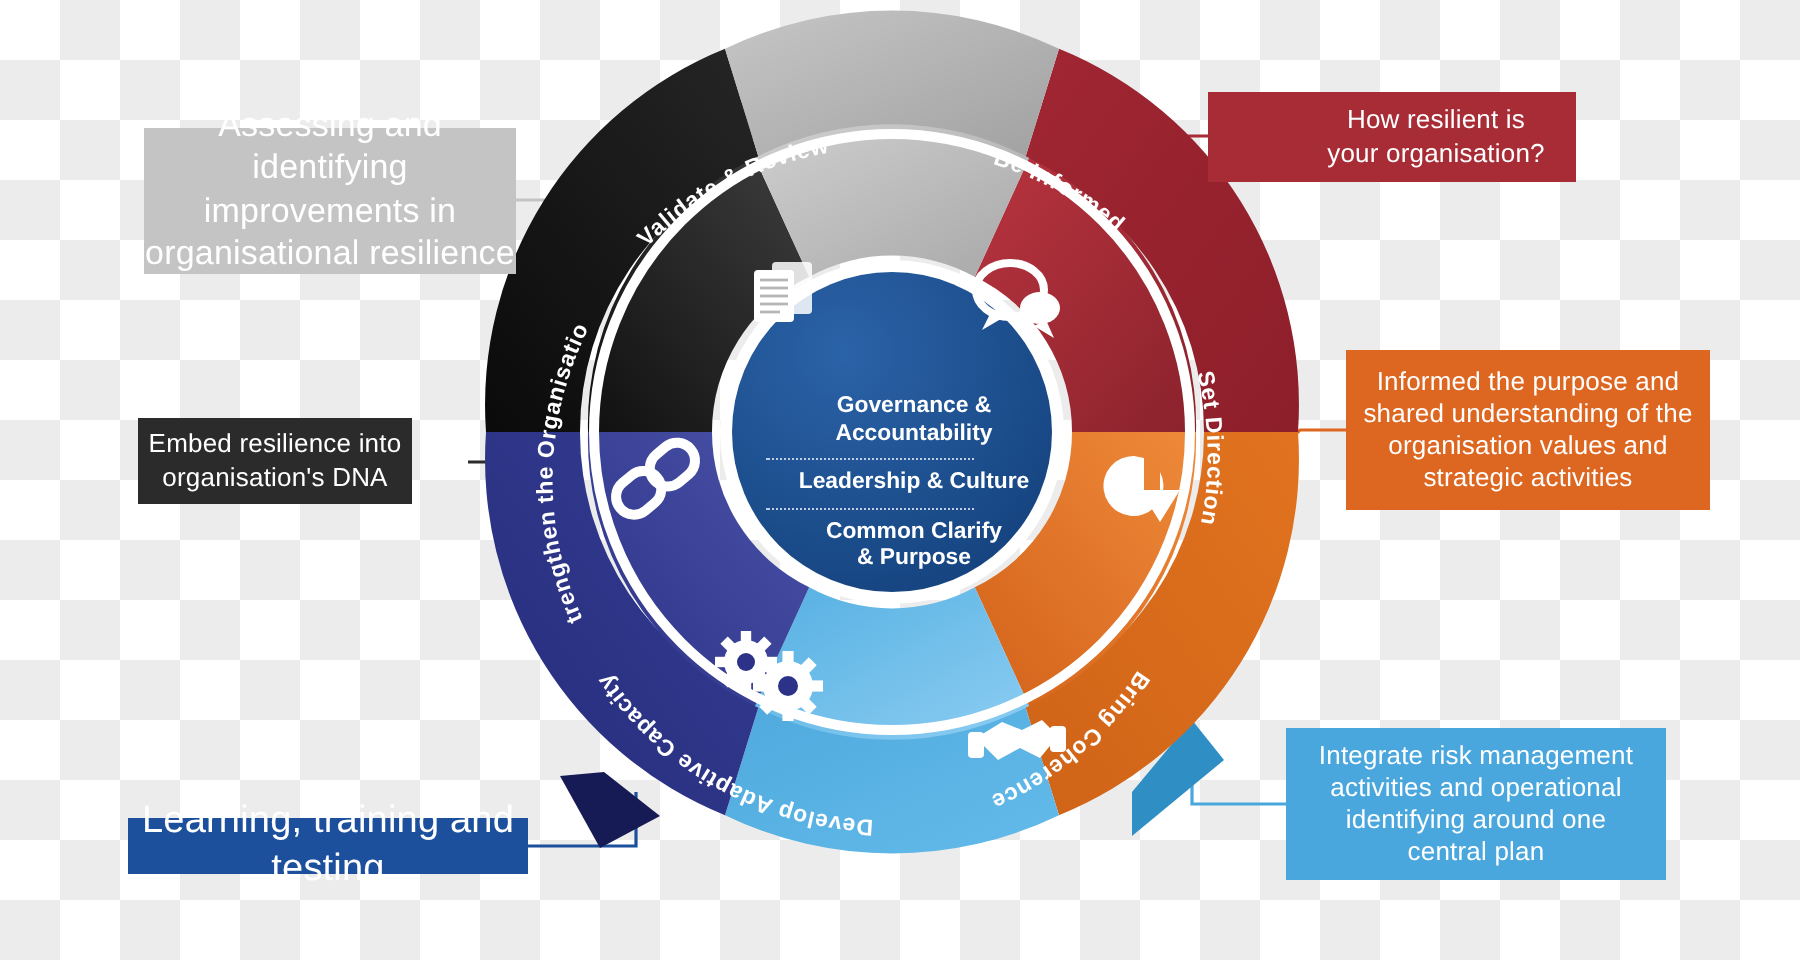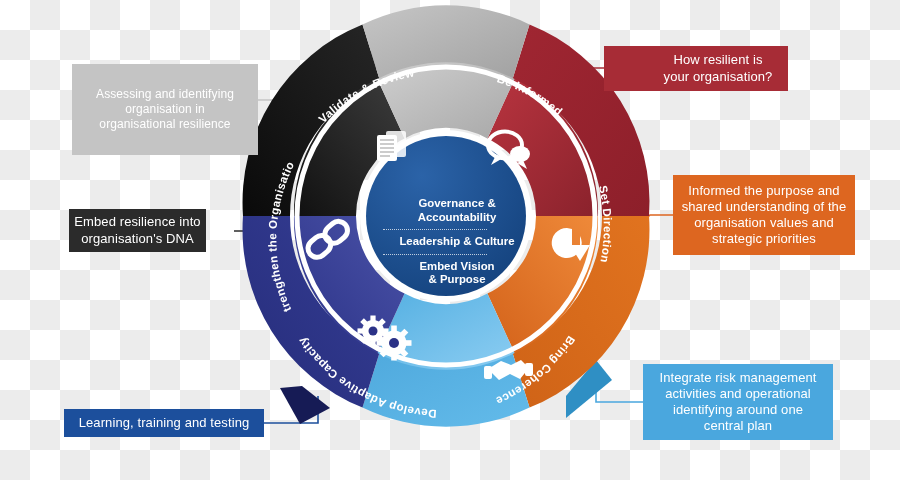--- a/index.html
+++ b/index.html
@@ -14,25 +14,25 @@
     background-position:0 0,30px 30px;
   }
   #stage{position:absolute;inset:0;}
   svg.layer{position:absolute;left:0;top:0;width:900px;height:480px;overflow:visible;}
 
   .callout{position:absolute;box-sizing:border-box;display:flex;align-items:center;
     justify-content:center;text-align:center;color:#ffffff;font-weight:400;
     line-height:1.25;letter-spacing:.1px;}
   .callout.lines2{line-height:1.3;}
 
-  #co-assess{left:72px;top:64px;width:186px;height:91px;background:#c4c4c4;font-size:12px;}
+  #co-assess{left:72px;top:64px;width:186px;height:73px;background:#c4c4c4;font-size:17px;align-items:flex-end;}
   #co-resilient{left:604px;top:46px;width:184px;height:45px;background:#a72c36;font-size:13px;padding-left:44px;}
   #co-clarify{left:673px;top:175px;width:182px;height:80px;background:#dd6620;font-size:13px;}
   #co-integrate{left:643px;top:364px;width:190px;height:76px;background:#4aa7de;font-size:13px;justify-content:center;}
-  #co-learning{left:64px;top:409px;width:200px;height:28px;background:#1c4f9c;font-size:13px;}
+  #co-learning{left:64px;top:409px;width:200px;height:28px;background:#1c4f9c;font-size:19px;}
   #co-embed{left:69px;top:209px;width:137px;height:43px;background:#2b2b2b;font-size:13px;}
 
   .hub-text{position:absolute;left:383px;top:181px;width:148px;height:122px;
     display:flex;flex-direction:column;justify-content:center;
     color:#fff;text-align:center;pointer-events:none;}
   .hub-line{font-size:11.4px;font-weight:bold;line-height:1.18;}
   .hub-rule{width:104px;height:0;border-top:1.6px dotted rgba(255,255,255,.72);margin:5px 0;}
 </style>
 </head>
 <body>
@@ -247,46 +247,46 @@
 
   <div class="hub-text">
     <div class="hub-line">
       <span>Governance &amp;</span><br>
       <span>Accountability</span>
     </div>
     <div class="hub-rule"></div>
     <div class="hub-line">Leadership &amp; Culture</div>
     <div class="hub-rule"></div>
     <div class="hub-line">
-      <span>Embed Vision</span><br>
+      <span>Common Clarify</span><br>
       <span>&amp; Purpose</span>
     </div>
   </div>
 
   <div class="callout" id="co-assess">
     <div>
       <span>Assessing and identifying</span><br>
-      <span>organisation in</span><br>
+      <span>improvements in</span><br>
       <span>organisational resilience</span>
     </div>
   </div>
 
   <div class="callout lines2" id="co-resilient">
     <div>
       <span>How resilient is</span><br>
       <span>your organisation?</span>
     </div>
   </div>
 
   <div class="callout" id="co-clarify">
     <div>
       <span>Informed the purpose and</span><br>
       <span>shared understanding of the</span><br>
       <span>organisation values and</span><br>
-      <span>strategic priorities</span>
+      <span>strategic activities</span>
     </div>
   </div>
 
   <div class="callout" id="co-integrate">
     <div>
       <span>Integrate risk management</span><br>
       <span>activities and operational</span><br>
       <span>identifying around one</span><br>
       <span>central plan</span>
     </div>

